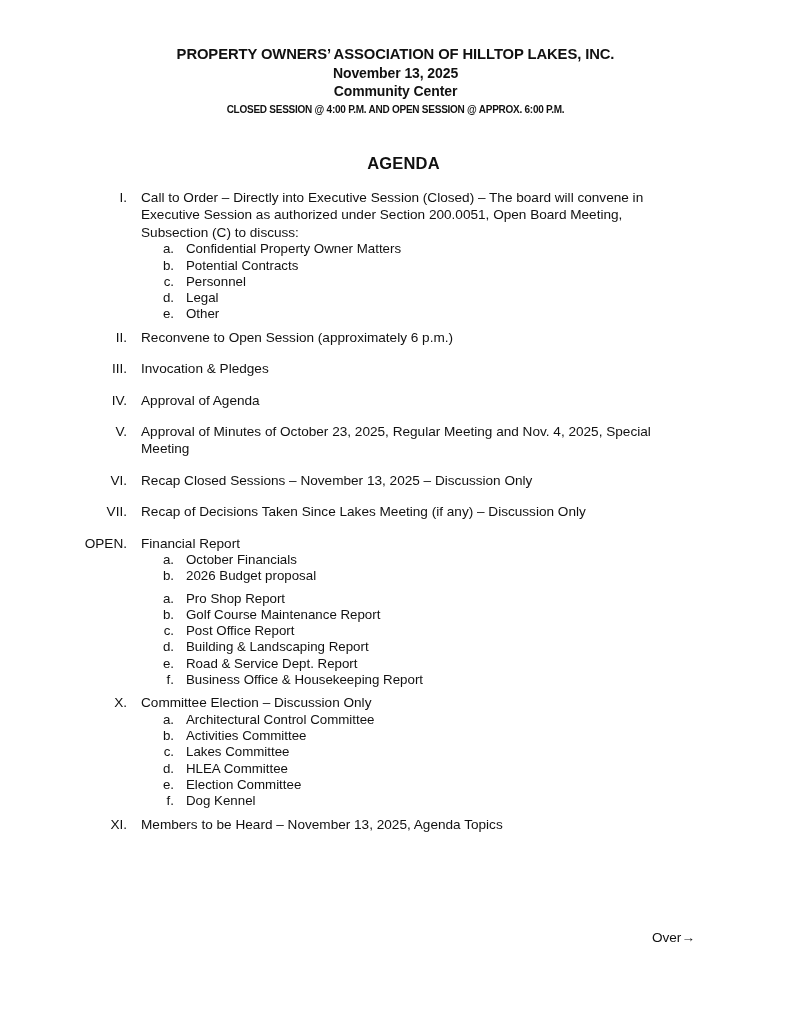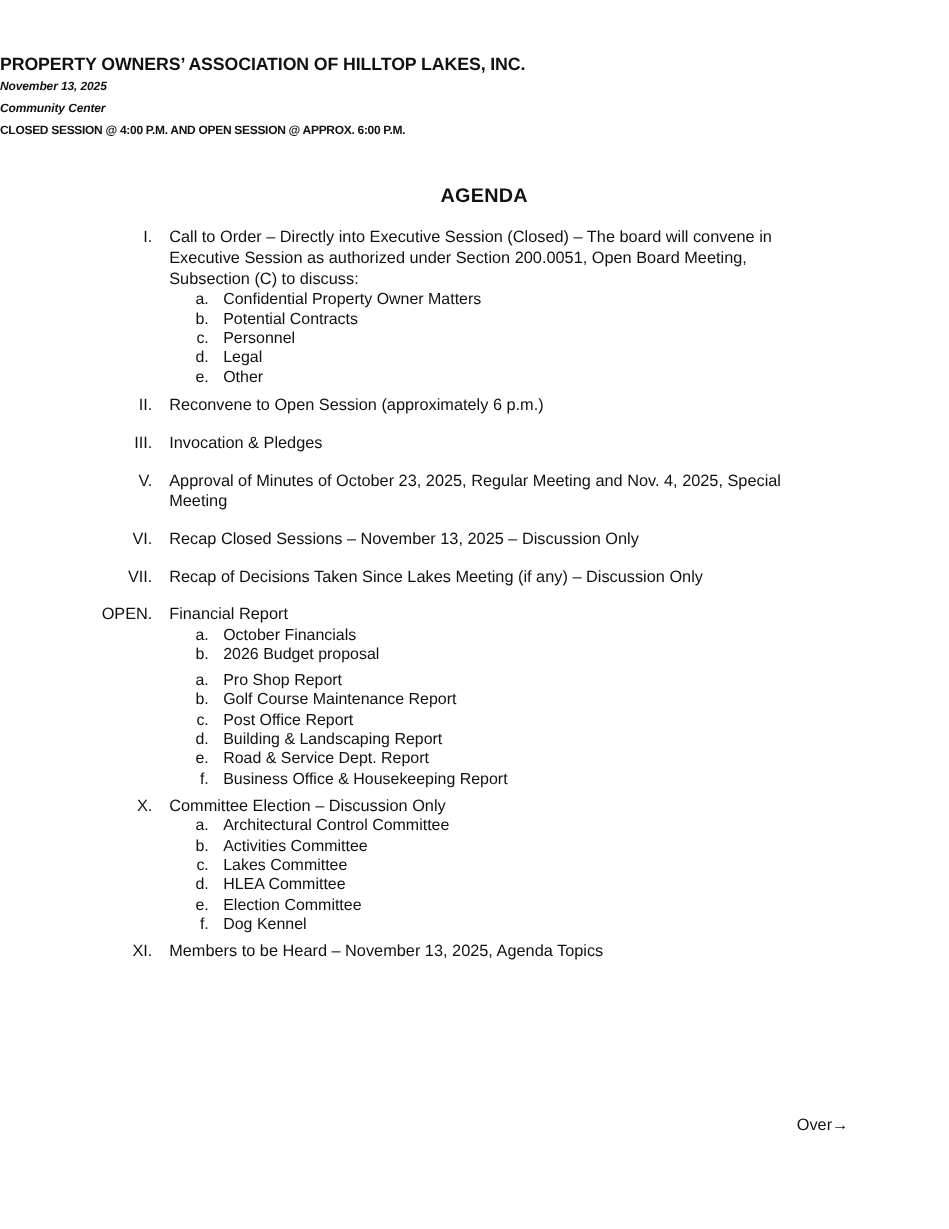--- a/index.html
+++ b/index.html
@@ -24,32 +24,31 @@
     background: #ffffff;
     overflow: hidden;
   }
 
   
   .doc-header {
     position: absolute;
     left: 0;
     top: 45px;
     width: 791px;
-    text-align: left;
+    text-align: center;
   }
   .hdr-line {
     font-size: 14.8px;
     font-weight: bold;
     line-height: 18.5px;
     letter-spacing: -0.1px;
     white-space: nowrap;
   }
   .hdr-line.italic {
-    font-style: italic;
-    font-size: 10px;
+    font-size: 14px;
   }
   .hdr-line.session {
     font-size: 10px;
     letter-spacing: -0.25px;
   }
 
   .agenda-title {
     position: absolute;
     left: 0;
     top: 154px;
@@ -119,21 +118,20 @@
 
   
   .footer-over {
     position: absolute;
     left: 0;
     top: 929px;
     width: 695px;
     text-align: right;
     font-size: 13.6px;
     line-height: 17px;
-    padding-left: 12px;
   }
 </style>
 </head>
 <body>
 
 <div class="page">
 
   <div class="doc-header">
     <div class="hdr-line">PROPERTY OWNERS’ ASSOCIATION OF HILLTOP LAKES, INC.</div>
     <div class="hdr-line italic">November 13, 2025</div>
@@ -164,20 +162,26 @@
         </div>
       </div>
       <div class="agenda-item">
         <div class="item-row">
           <span class="item-num">III.</span>
           <span class="item-text">Invocation &amp; Pledges</span>
         </div>
       </div>
       <div class="agenda-item">
         <div class="item-row">
+          <span class="item-num">IV.</span>
+          <span class="item-text">Approval of Agenda</span>
+        </div>
+      </div>
+      <div class="agenda-item">
+        <div class="item-row">
           <span class="item-num">V.</span>
           <span class="item-text">Approval of Minutes of October 23, 2025, Regular Meeting and Nov. 4, 2025, Special Meeting</span>
         </div>
       </div>
       <div class="agenda-item">
         <div class="item-row">
           <span class="item-num">VI.</span>
           <span class="item-text">Recap Closed Sessions – November 13, 2025 – Discussion Only</span>
         </div>
       </div>

